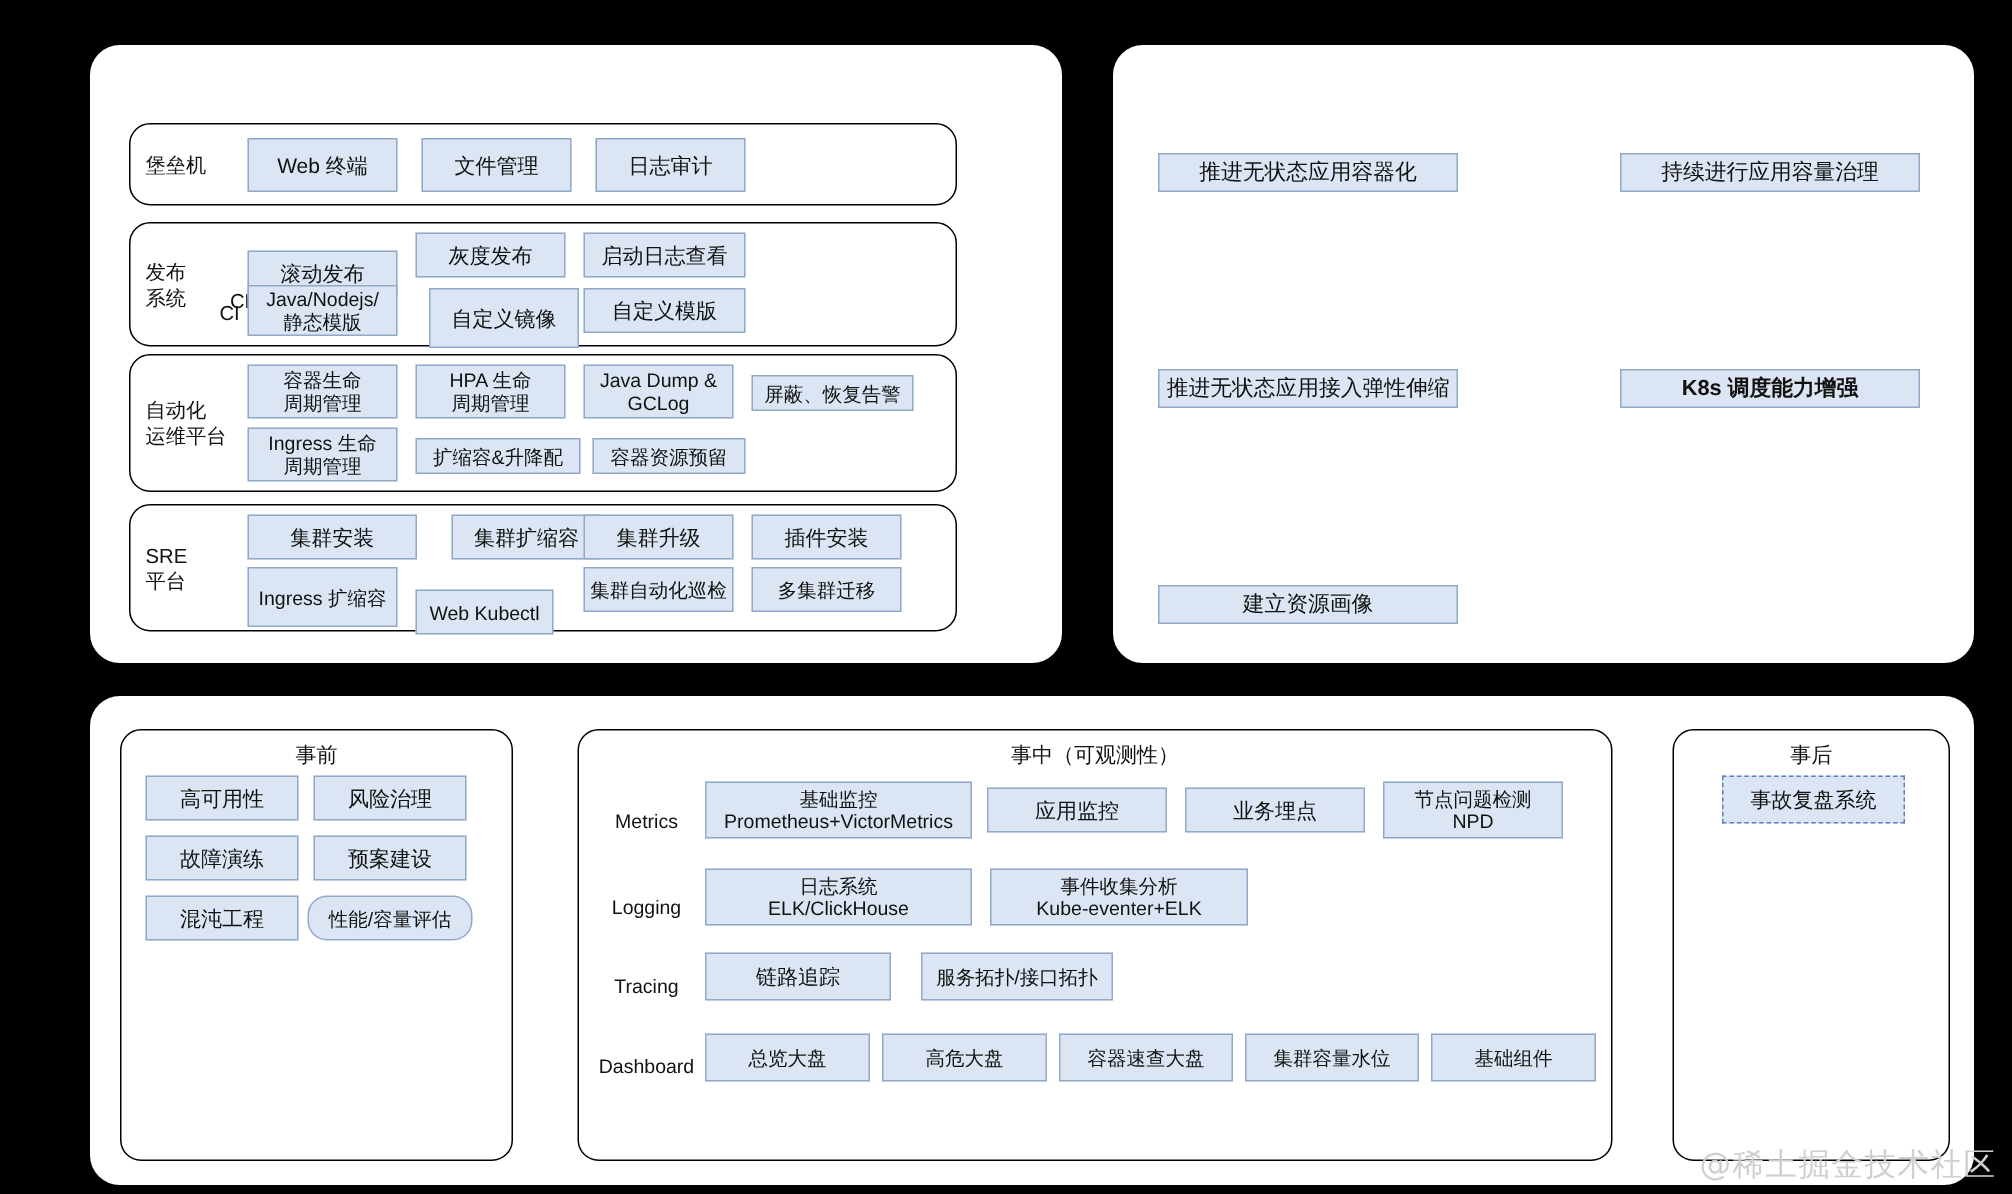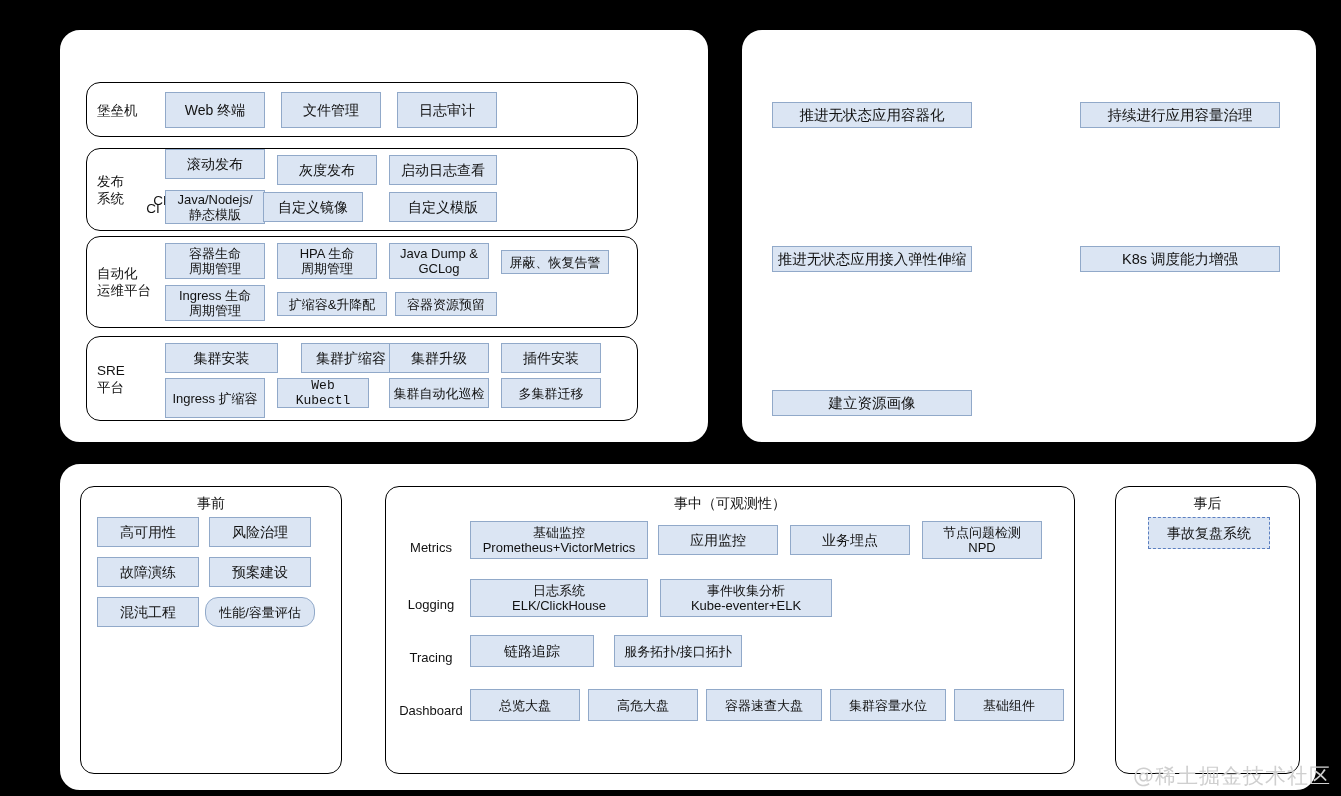--- a/index.html
+++ b/index.html
@@ -102,27 +102,27 @@
       <div class="chip" style="left:194px;top:9px;width:100px;height:36px;">文件管理</div>
       <div class="chip" style="left:310px;top:9px;width:100px;height:36px;">日志审计</div>
     </div>
 
     <div class="group" id="grp-release">
       <div class="grp-label">发布
 系统</div>
       <div class="sub-label" style="left:58px;top:14px;margin-top:30px;">CD</div>
       <div class="sub-label" style="left:48px;top:52px;">CI</div>
 
-      <div class="chip" style="left:78px;top:0;width:100px;height:30px;">滚动发布</div>
+      <div class="chip" style="left:78px;top:18px;width:100px;height:30px;">滚动发布</div>
       <div class="chip" style="left:190px;top:6px;width:100px;height:30px;">灰度发布</div>
       <div class="chip" style="left:302px;top:6px;width:108px;height:30px;">启动日志查看</div>
 
       <div class="chip sm" style="left:78px;top:41px;width:100px;height:34px;">Java/Nodejs/
 静态模版</div>
-      <div class="chip" style="left:176px;top:43px;width:100px;height:30px;">自定义镜像</div>
+      <div class="chip" style="left:199px;top:43px;width:100px;height:40px;">自定义镜像</div>
       <div class="chip" style="left:302px;top:43px;width:108px;height:30px;">自定义模版</div>
     </div>
 
     <div class="group" id="grp-autoops">
       <div class="grp-label">自动化
 运维平台</div>
 
       <div class="chip sm" style="left:78px;top:6px;width:100px;height:36px;">容器生命
 周期管理</div>
       <div class="chip sm" style="left:190px;top:6px;width:100px;height:36px;">HPA 生命
@@ -140,31 +140,31 @@
     <div class="group" id="grp-sre">
       <div class="grp-label">SRE
 平台</div>
 
       <div class="chip" style="left:78px;top:6px;width:113px;height:30px;">集群安装</div>
       <div class="chip" style="left:190px;top:6px;width:100px;height:30px;margin-left:24px;">集群扩缩容</div>
       <div class="chip" style="left:302px;top:6px;width:100px;height:30px;">集群升级</div>
       <div class="chip" style="left:414px;top:6px;width:100px;height:30px;">插件安装</div>
 
       <div class="chip sm" style="left:78px;top:41px;width:100px;height:40px;text-align:center;">Ingress 扩缩容</div>
-      <div class="chip sm" style="left:190px;top:41px;width:92px;height:30px;font-family:Liberation Mono, monospace;">Web Kubectl</div>
+      <div class="chip sm" style="left:190px;top:56px;width:92px;height:30px;">Web Kubectl</div>
       <div class="chip sm" style="left:302px;top:41px;width:100px;height:30px;">集群自动化巡检</div>
       <div class="chip sm" style="left:414px;top:41px;width:100px;height:30px;">多集群迁移</div>
     </div>
   </div>
 
   <div class="panel" id="panel-goals">
     <div class="chip goal" style="left:30px;top:72px;width:200px;height:26px;">推进无状态应用容器化</div>
     <div class="chip goal" style="left:338px;top:72px;width:200px;height:26px;">持续进行应用容量治理</div>
     <div class="chip goal" style="left:30px;top:216px;width:200px;height:26px;">推进无状态应用接入弹性伸缩</div>
-    <div class="chip goal" style="left:338px;top:216px;width:200px;height:26px;">K8s 调度能力增强</div>
+    <div class="chip goal" style="left:338px;top:216px;width:200px;height:26px;font-weight:bold;">K8s 调度能力增强</div>
     <div class="chip goal" style="left:30px;top:360px;width:200px;height:26px;">建立资源画像</div>
   </div>
 
   <div class="panel" id="panel-lifecycle">
 
     <div class="group" id="sub-before">
       <div class="sub-title">事前</div>
       <div class="chip" style="left:16px;top:30px;width:102px;height:30px;">高可用性</div>
       <div class="chip" style="left:128px;top:30px;width:102px;height:30px;">风险治理</div>
       <div class="chip" style="left:16px;top:70px;width:102px;height:30px;">故障演练</div>

